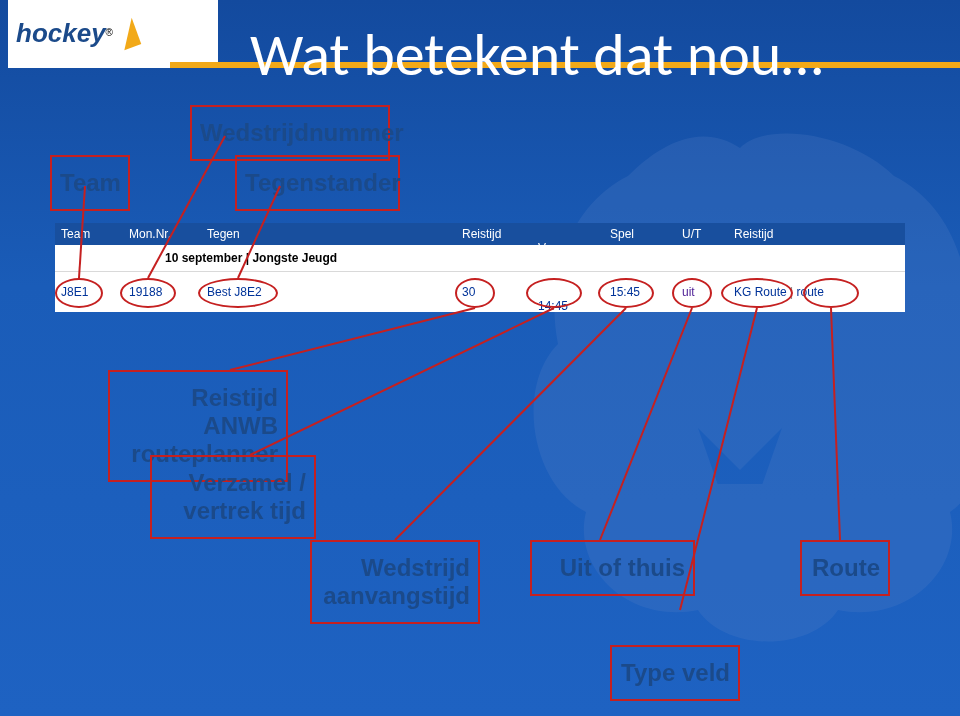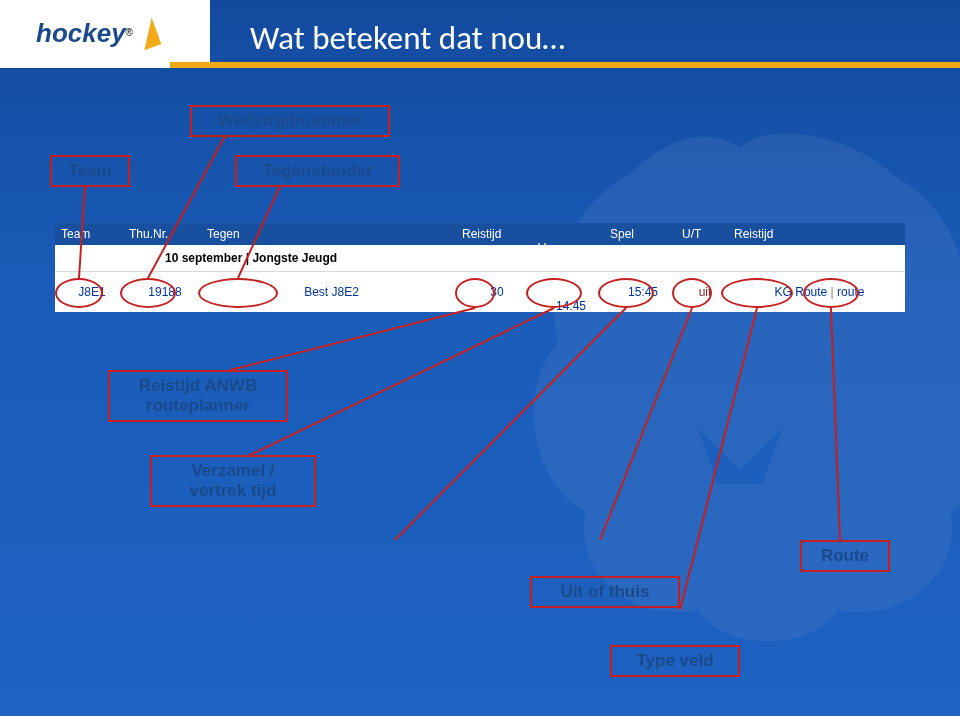--- a/index.html
+++ b/index.html
@@ -18,27 +18,27 @@
   }
   .watermark {
     position: absolute;
     right: -60px;
     top: 120px;
     opacity: 0.22;
     pointer-events: none;
   }
   .logo {
     position: absolute;
-    left: 0; top: 0;
+    left: 8px; top: 0;
     width: 210px;
     height: 68px;
     background: #fff;
     display: flex;
     align-items: center;
-    padding-left: 36px;
+    padding-left: 8px;
     box-sizing: border-box;
   }
   .logo-text { color:#1b4a8a; font-weight:bold; font-style:italic; font-size:26px; line-height:0.9; }
   .logo .reg { font-size:10px; vertical-align: super; }
   .logo .swoosh {
     width:0;height:0;
     border-left: 18px solid transparent;
     border-right: 0 solid transparent;
     border-bottom: 28px solid #f2a918;
     transform: rotate(-20deg);
@@ -48,35 +48,35 @@
     position:absolute;
     left:170px; right:0; top:62px; height:6px;
     background:#f2a918;
   }
 
   .title {
     position:absolute;
     top: 18px;
     left: 250px;
     color:#fff;
-    font-size: 33px;
+    font-size: 60px;
     font-family: Calibri, Arial, sans-serif;
   }
 
   .annot {
     position: absolute;
     color: #1b4a8a;
     font-family: Arial, sans-serif;
-    font-size: 17px;
+    font-size: 24px;
     font-weight: bold;
     background: transparent;
-    padding: 4px 8px;
+    padding: 12px 8px;
     border: 2px solid #c52020;
     box-sizing: border-box;
-    text-align: center;
+    text-align: right;
   }
 
   
   .table-wrap {
     position:absolute;
     left: 55px;
     top: 223px;
     width: 850px;
     background:#fff;
     font-family: Arial, sans-serif;
@@ -98,21 +98,20 @@
     padding: 6px 4px 6px 110px;
     border-bottom:1px solid #d9d9d9;
   }
   .data-row {
     background:#fff;
     display:flex;
     align-items:center;
     height:40px;
     font-size:12px;
     color:#003399;
-    text-align:center;
   }
   .data-row div { padding-left:6px; box-sizing:border-box; }
   .data-row a { color:#003399; text-decoration:none; }
 
   .col-team   { width: 68px; }
   .col-wednr  { width: 78px; }
   .col-tegen  { width: 255px; }
   .col-reis   { width: 76px; }
   .col-verz   { width: 72px; margin-top: 27px; }
   .col-spel   { width: 72px; }
@@ -155,37 +154,37 @@
 
   <div class="title">Wat betekent dat nou…</div>
 
   <div class="annot" style="left:50px; top:155px; width:80px;">Team</div>
   <div class="annot" style="left:190px; top:105px; width:200px;">Wedstrijdnummer</div>
   <div class="annot" style="left:215px; top:155px; width:165px;margin-left:20px;">Tegenstander</div>
 
   <div class="table-wrap">
     <div class="thead">
       <div class="col-team">Team</div>
-      <div class="col-wednr">Thu.Nr.</div>
+      <div class="col-wednr">Mon.Nr.</div>
       <div class="col-tegen">Tegen</div>
       <div class="col-reis">Reistijd</div>
       <div class="col-verz">Verz</div>
       <div class="col-spel">Spel</div>
       <div class="col-ut">U/T</div>
       <div class="col-loc">Reistijd</div>
     </div>
     <div class="date-row">10 september | Jongste Jeugd</div>
     <div class="data-row">
       <div class="col-team"><a href="#">J8E1</a></div>
       <div class="col-wednr"><a href="#">19188</a></div>
       <div class="col-tegen"><a href="#">Best J8E2</a></div>
       <div class="col-reis"><a href="#">30</a></div>
       <div class="col-verz"><a href="#">14:45</a></div>
       <div class="col-spel"><a href="#">15:45</a></div>
-      <div class="col-ut" style="color:#7f1d1d"><span>uit</span></div>
+      <div class="col-ut" style="color:#4c1d95"><span>uit</span></div>
       <div class="col-loc">
         <a href="#">KG Route</a>
         <span style="color:#888"> | </span>
         <a href="#">route</a>
       </div>
     </div>
   </div>
 
   <div class="circle" style="left:55px;  top:278px; width:48px; height:30px;"></div>
   <div class="circle" style="left:120px; top:278px; width:56px; height:30px;"></div>
@@ -194,21 +193,23 @@
   <div class="circle" style="left:526px; top:278px; width:56px; height:30px;"></div>
   <div class="circle" style="left:598px; top:278px; width:56px; height:30px;"></div>
   <div class="circle" style="left:672px; top:278px; width:40px; height:30px;"></div>
   <div class="circle" style="left:721px; top:278px; width:72px; height:30px;"></div>
   <div class="circle" style="left:803px; top:278px; width:56px; height:30px;"></div>
 
   <div class="annot" style="left:108px; top:370px; width:180px; white-space:pre-line;">Reistijd ANWB
 routeplanner</div>
   <div class="annot" style="left:150px; top:455px; width:166px; white-space:pre-line;">Verzamel /
 vertrek tijd</div>
-  <div class="annot" style="left:530px; top:540px; width:150px;margin-top:36px;">Uit of thuis</div>
+  <div class="annot" style="left:310px; top:540px; width:170px; white-space:pre-line;">Wedstrijd
+aanvangstijd</div>
+  <div class="annot" style="left:530px; top:540px; width:165px;">Uit of thuis</div>
   <div class="annot" style="left:610px; top:610px; width:130px;margin-top:35px;">Type veld</div>
   <div class="annot" style="left:800px; top:540px; width:90px;">Route</div>
 
   <svg class="connectors">
     <g stroke="#c52020" stroke-width="2" fill="none">
 
       <line x1="85" y1="186" x2="79" y2="278"></line>
       <line x1="225" y1="136" x2="148" y2="278"></line>
       <line x1="280" y1="186" x2="238" y2="278"></line>
 

